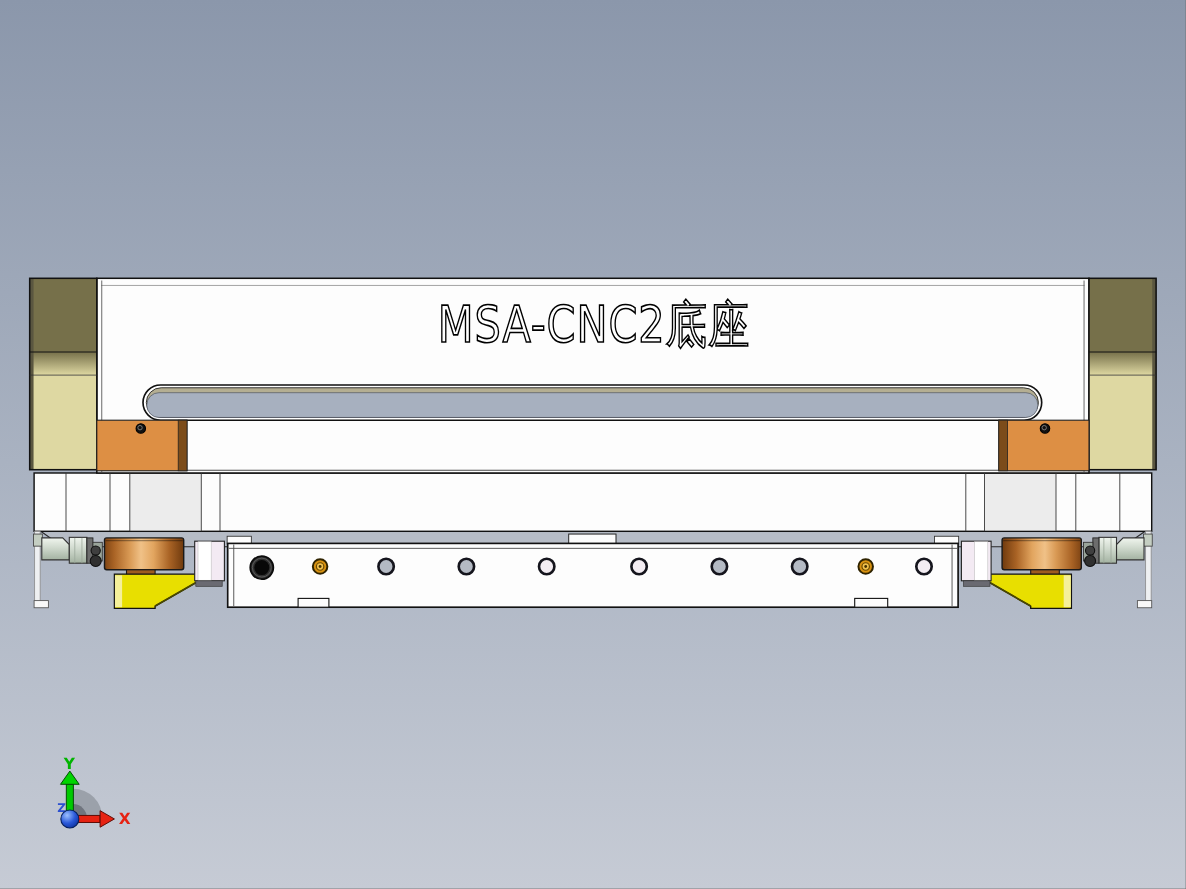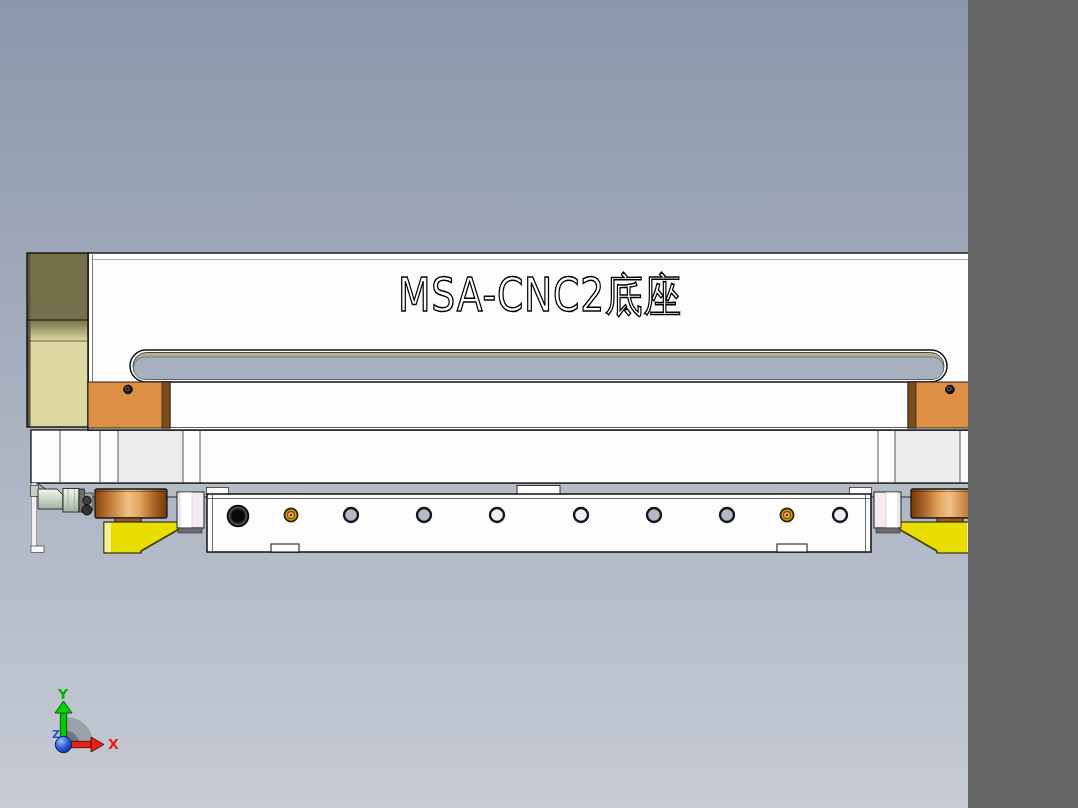--- a/index.html
+++ b/index.html
@@ -1,18 +1,18 @@
 <!DOCTYPE html>
 <html><head>
 <meta charset="utf-8">
 <style>
   html,body{margin:0;padding:0;background:#666;}
   .viewport{
     position:relative;
-    width:968px;height:808px;
+    width:1078px;height:808px;
     overflow:hidden;
     background:linear-gradient(180deg,#8b97ab 0%,#a9b2c1 52%,#c6cbd5 100%);
     font-family:"DejaVu Sans","Liberation Sans",sans-serif;
   }
   svg{display:block;}
   text{user-select:none;}
 </style>
 </head>
 <body>
 

